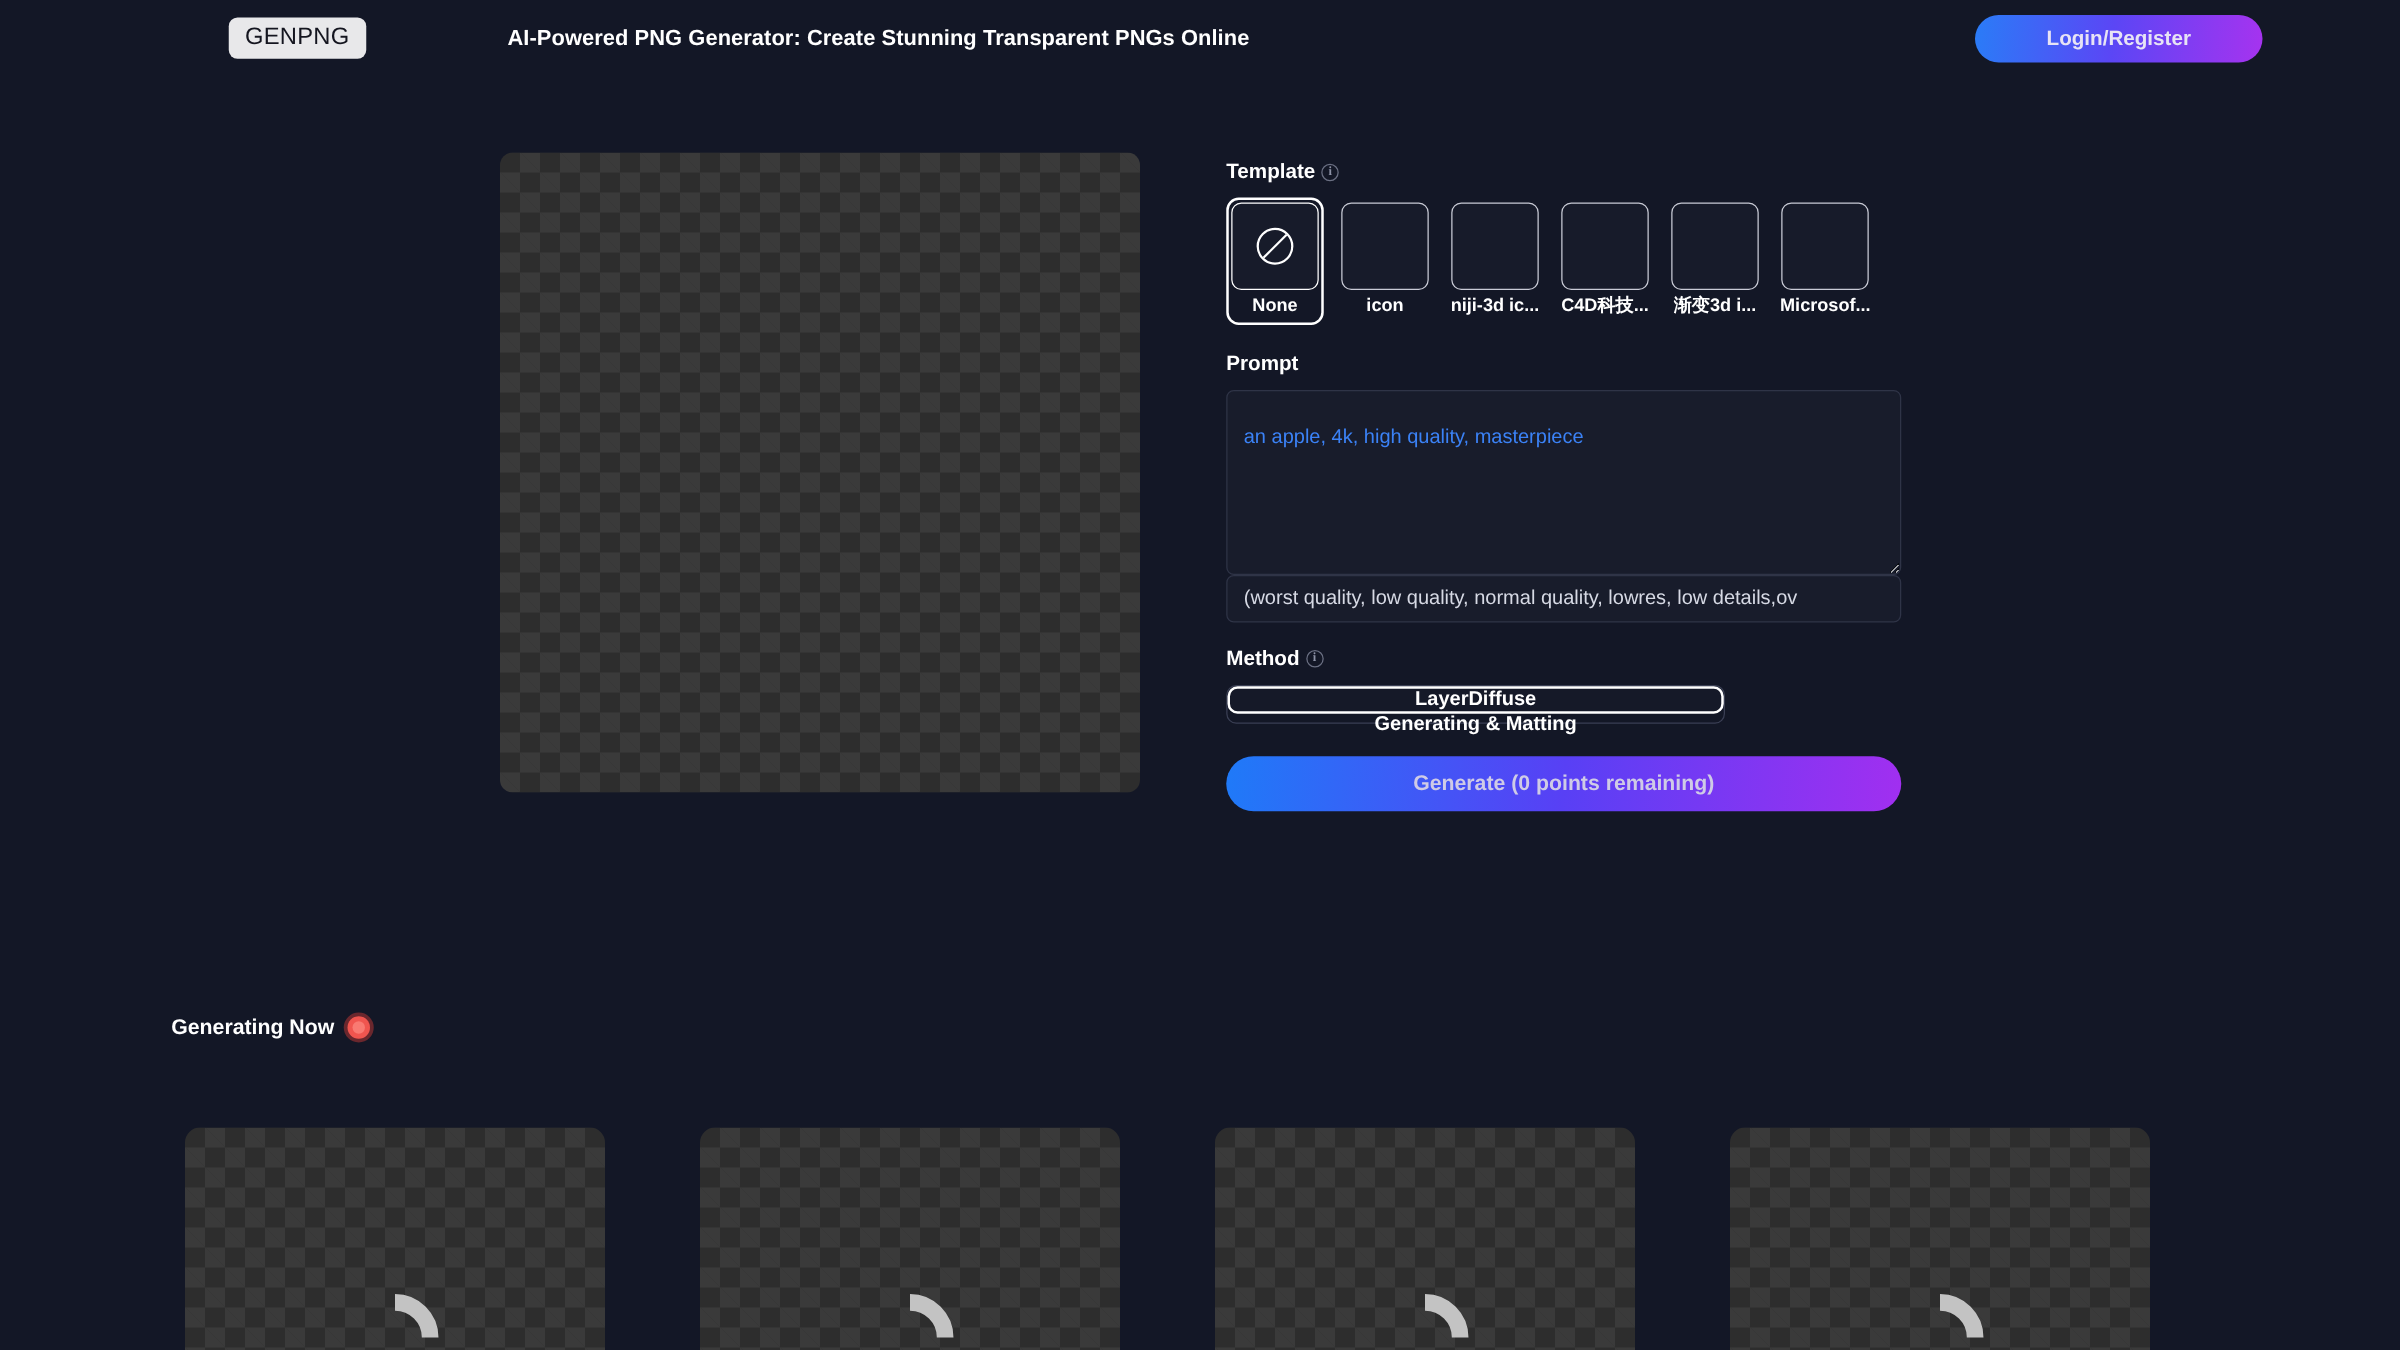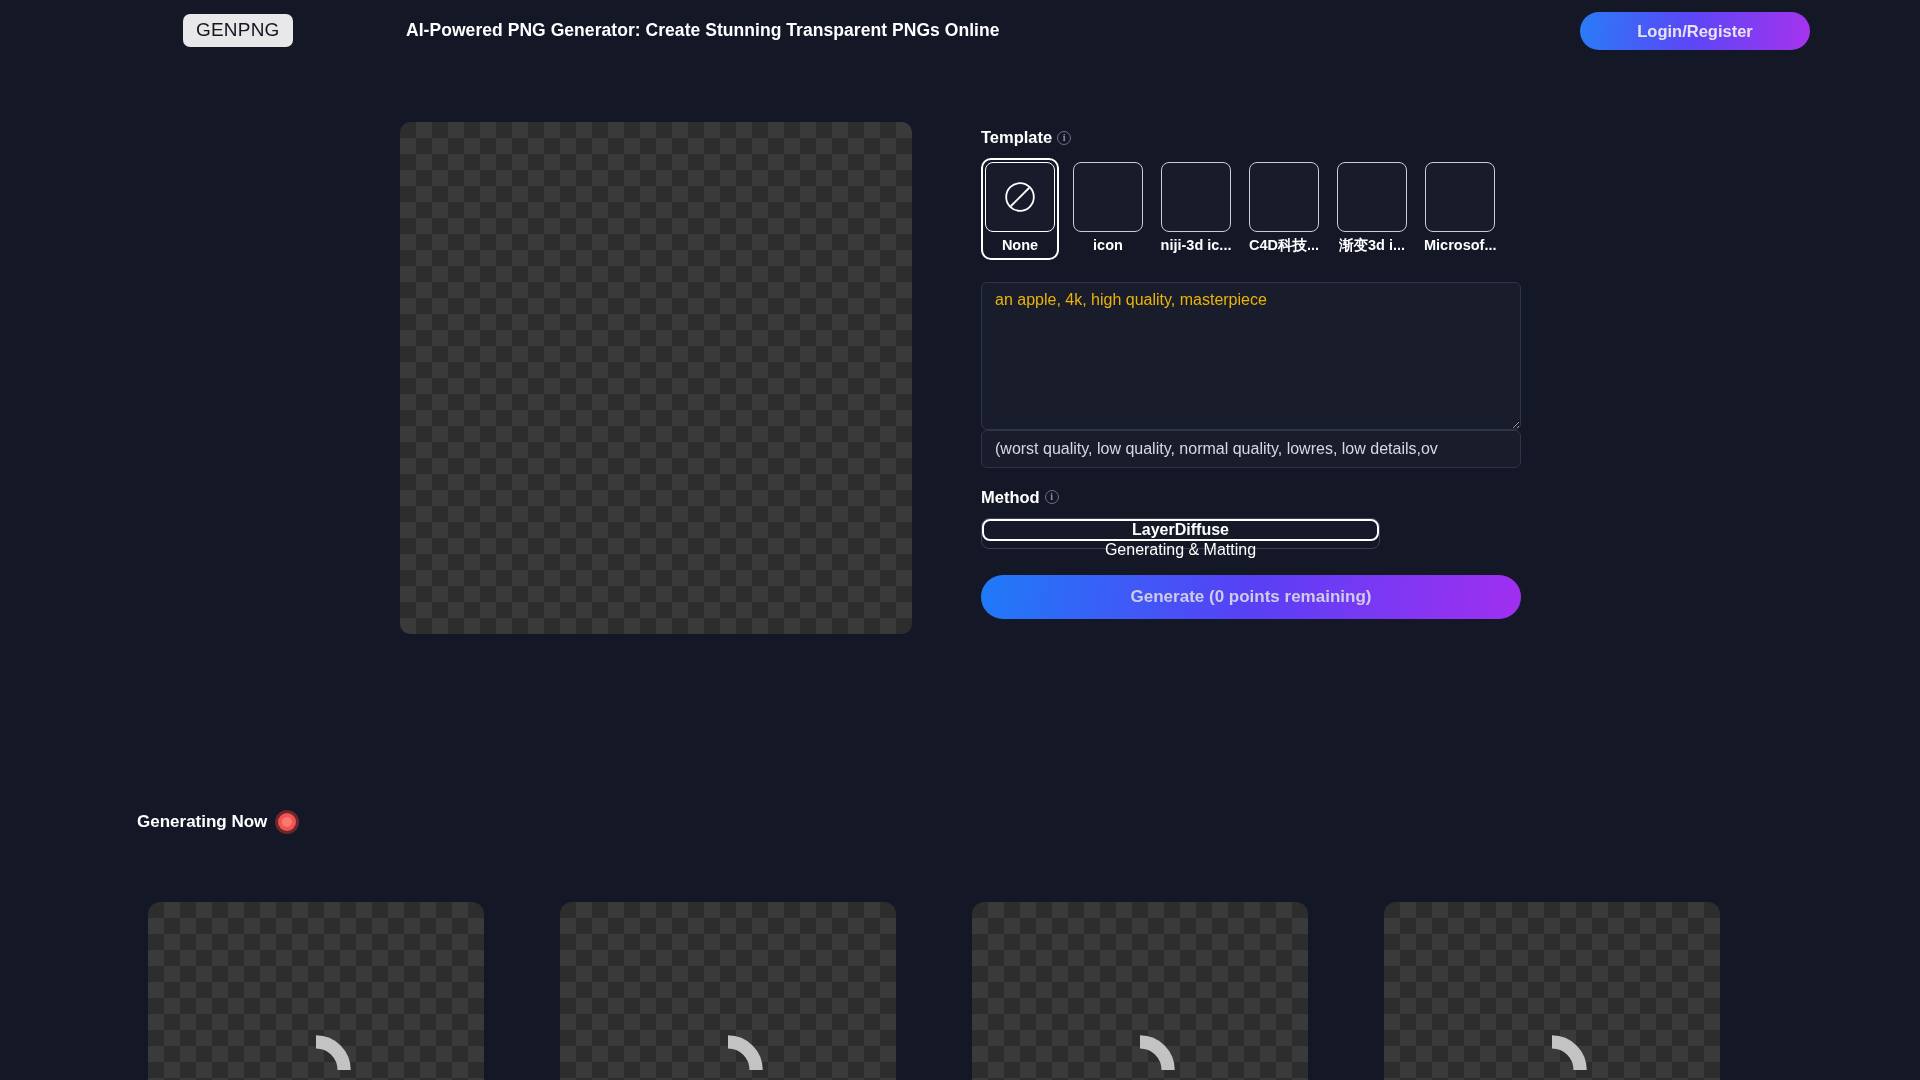--- a/index.html
+++ b/index.html
@@ -175,24 +175,24 @@
     height: 34px;
   }
 
   
   .prompt-area {
     width: 540px;
     height: 148px;
     background: #181c2b;
     border: 1px solid #2f3447;
     border-radius: 6px;
-    color: #eab308;
+    color: #3b82f6;
     font-family: "Liberation Sans", sans-serif;
     font-size: 16px;
-    padding: 6px 13px;
+    padding: 26px 13px;
     resize: vertical;
     outline: none;
     display: block;
     line-height: 1.4;
   }
 
   .neg-input {
     width: 540px;
     height: 38px;
     background: #181c2b;
@@ -231,21 +231,21 @@
     cursor: pointer;
     height: 29px;
     border-radius: 8px;
   }
 
   .method-btn.active {
     border: 2px solid #ffffff;
     background: #151928;
   }
 
-  .method-btn:not(.active) { font-weight: 400; }
+  .method-btn:not(.active) { font-weight: 700; }
 
   
   .generate-btn {
     width: 540px;
     height: 44px;
     border: none;
     border-radius: 22px;
     background: linear-gradient(95deg, #1f7af8 0%, #5840f5 50%, #a12ff0 100%);
     color: #cfcbe6;
     font-family: "Liberation Sans", sans-serif;
@@ -366,20 +366,21 @@
       <div class="tpl-label">渐变3d i...</div>
     </div>
 
     <div class="tpl">
       <div class="tpl-thumb"></div>
       <div class="tpl-label">Microsof...</div>
     </div>
 
   </div>
 
+  <div class="field-label">Prompt</div>
   <textarea class="prompt-area" placeholder="Enter your prompt" style="">an apple, 4k, high quality, masterpiece</textarea>
 
   <input class="neg-input" type="text" value="(worst quality, low quality, normal quality, lowres, low details,ov" style="">
 
   <div class="field-label gap-lbl">
     <span>Method</span>
     <span class="info-icon">i</span>
   </div>
 
   <div class="method-row">

